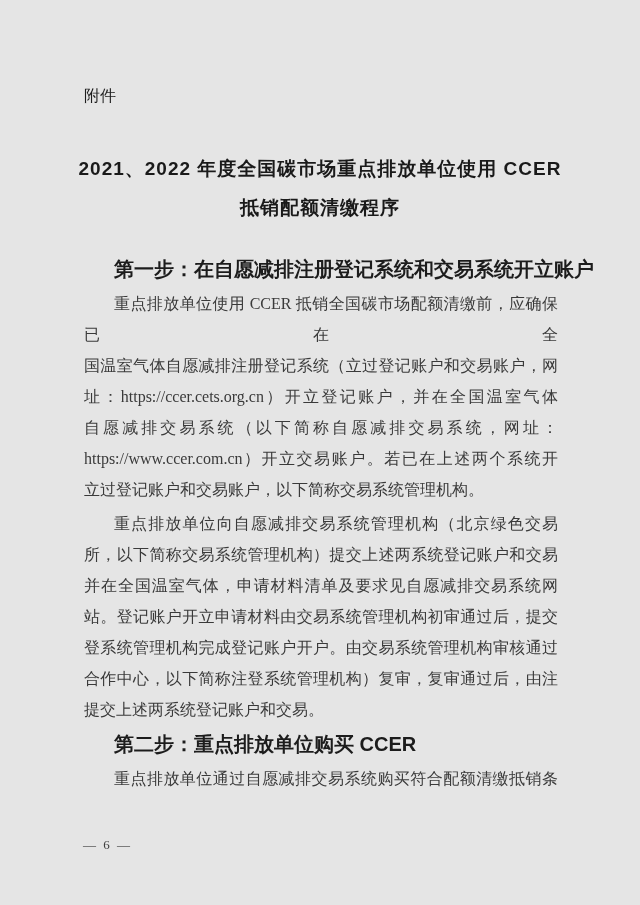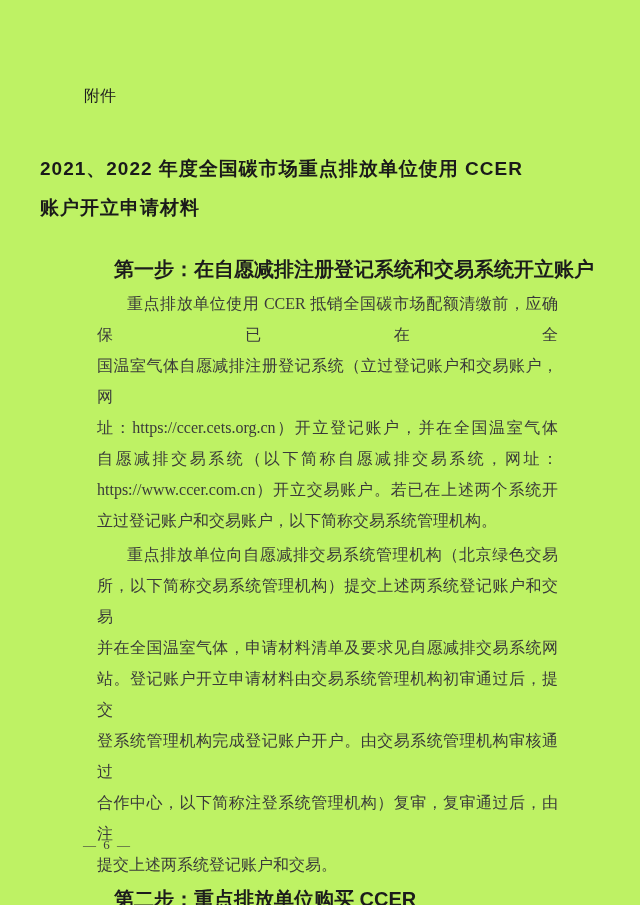--- a/index.html
+++ b/index.html
@@ -4,39 +4,40 @@
 <style>
   html, body {
     margin: 0;
     padding: 0;
     background: #ffffff;
   }
   .page {
     position: relative;
     width: 640px;
     height: 905px;
-    background: #bef264;
+    background: #e5e5e5;
     overflow: hidden;
     font-family: "Liberation Serif", serif;
   }
   .attachment {
     position: absolute;
     left: 84px;
     top: 85px;
     font-family: "Liberation Sans", sans-serif;
     font-size: 16px;
     font-weight: 500;
     color: #1e1e1e;
     line-height: 22px;
   }
   .title {
     position: absolute;
     left: 40px;
     right: 40px;
     top: 149px;
+    text-align: center;
     font-family: "Liberation Sans", sans-serif;
     font-weight: 700;
     font-size: 19px;
     color: #1a1a1a;
   }
   .title-line {
     line-height: 39px;
     letter-spacing: 1px;
     white-space: nowrap;
   }
@@ -53,21 +54,20 @@
     font-weight: 700;
     font-size: 20px;
     color: #1c1c1c;
     line-height: 31px;
     margin-top: 4px;
     text-indent: 30px;
     white-space: nowrap;
   }
   .paragraph {
     margin-top: 3px;
-    margin-left: 13px;
   }
   .line {
     line-height: 31px;
     text-align: justify;
     text-align-last: justify;
     text-justify: inter-character;
   }
   .line.indent {
     text-indent: 30px;
   }
@@ -85,21 +85,21 @@
   }
 </style>
 </head>
 <body>
 
 <div class="page">
   <div class="attachment">附件</div>
 
   <div class="title">
     <div class="title-line">2021、2022 年度全国碳市场重点排放单位使用 CCER</div>
-    <div class="title-line">账户开立申请材料</div>
+    <div class="title-line">抵销配额清缴程序</div>
   </div>
 
   <div class="doc-body">
       <div class="heading">第一步：在自愿减排注册登记系统和交易系统开立账户</div>
       <div class="paragraph">
         <div class="line indent">重点排放单位使用 CCER 抵销全国碳市场配额清缴前，应确保已在全</div>
         <div class="line">国温室气体自愿减排注册登记系统（立过登记账户和交易账户，网</div>
         <div class="line">址：https://ccer.cets.org.cn）开立登记账户，并在全国温室气体</div>
         <div class="line">自愿减排交易系统（以下简称自愿减排交易系统，网址：</div>
         <div class="line">https://www.ccer.com.cn）开立交易账户。若已在上述两个系统开</div>

